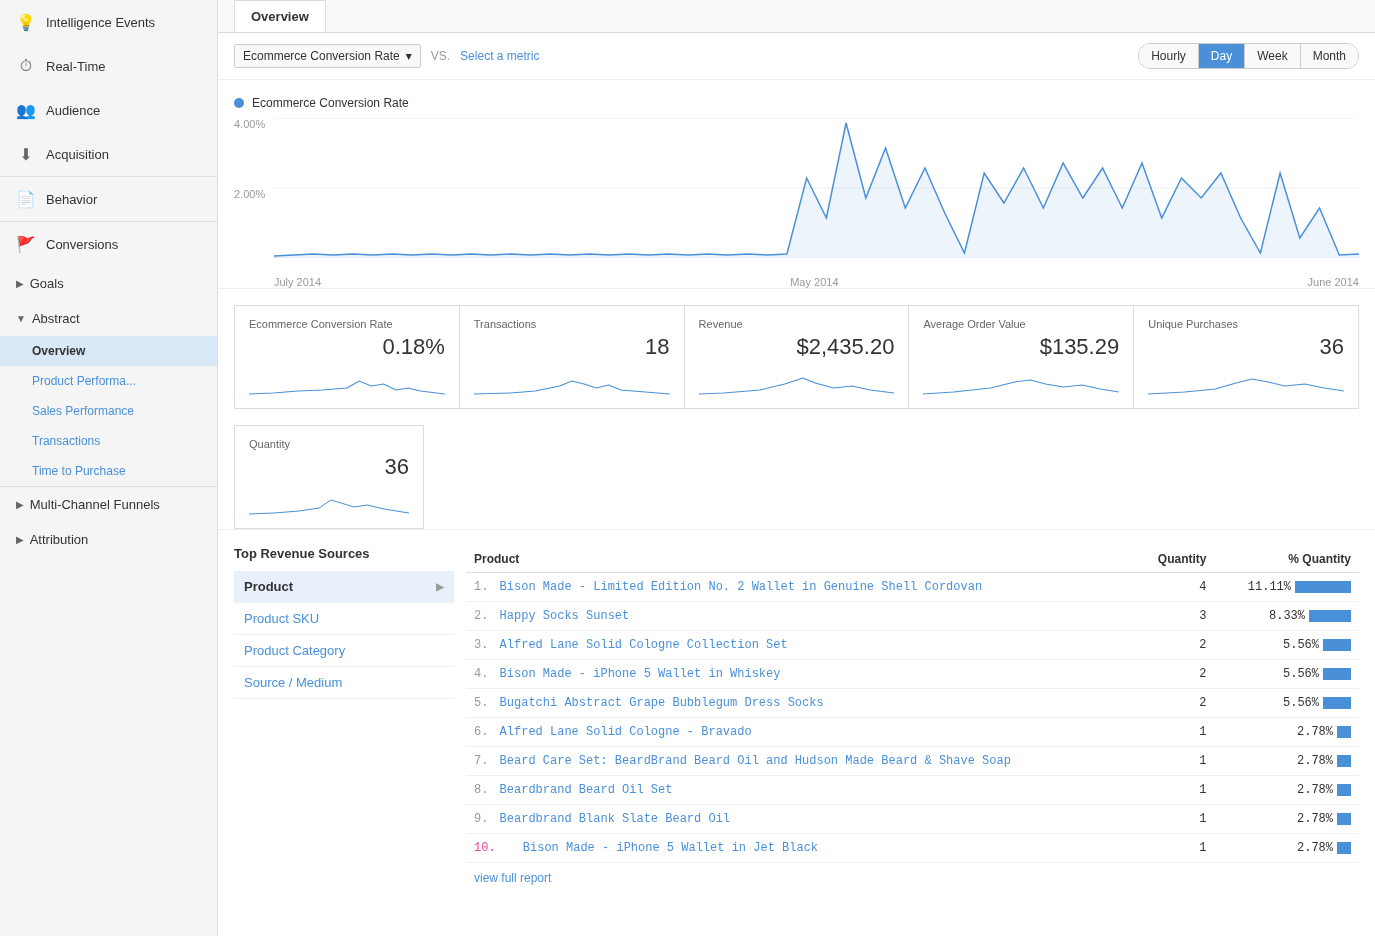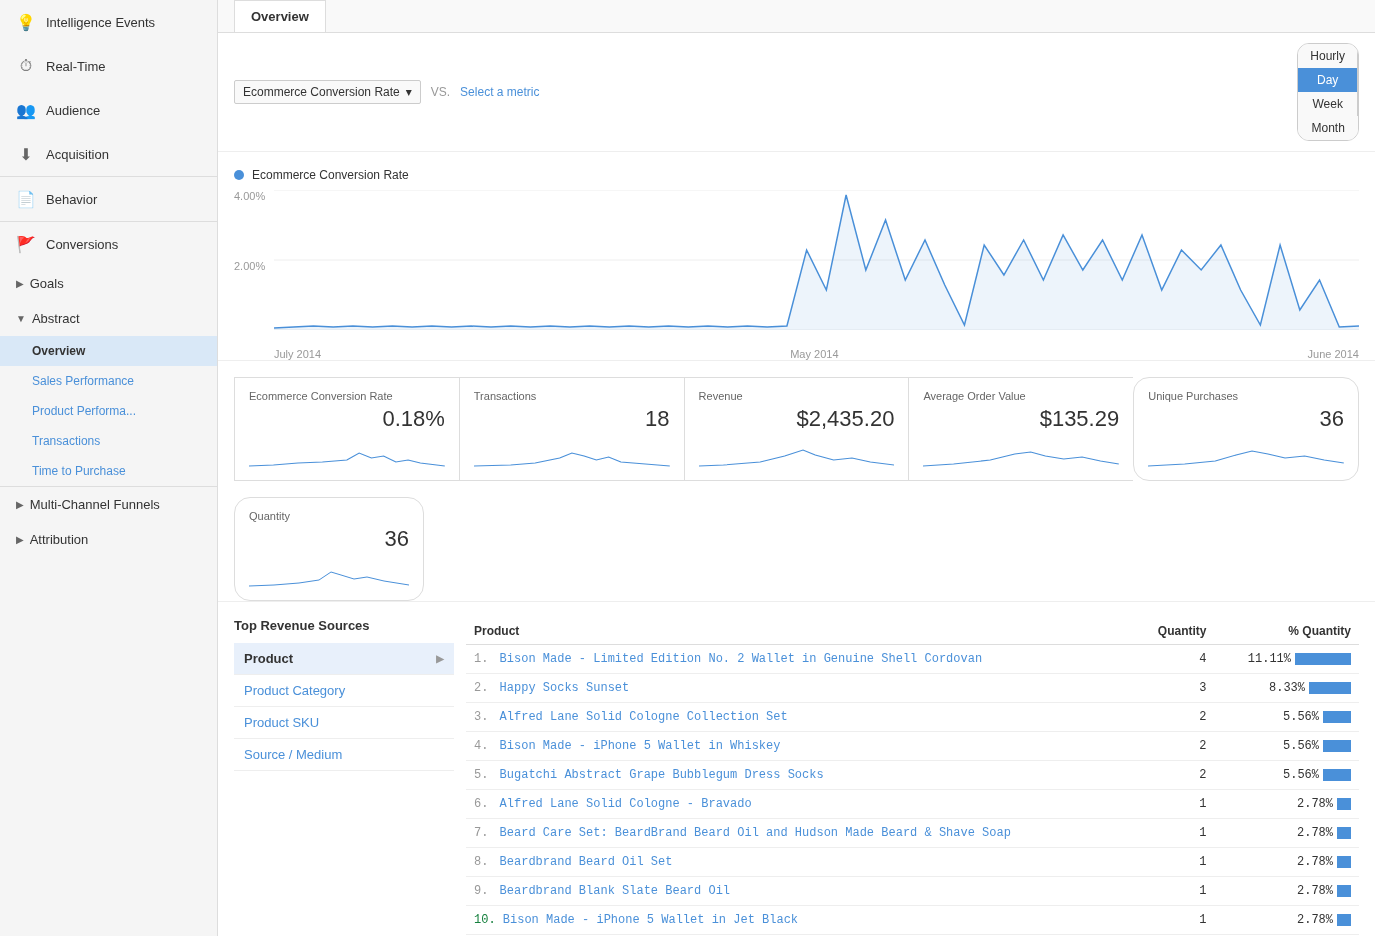--- a/index.html
+++ b/index.html
@@ -105,21 +105,20 @@
     }
     .vs-label { color: #999; font-size: 12px; }
     .select-metric-link { color: #4a90d9; font-size: 12px; cursor: pointer; text-decoration: none; }
 
     .time-buttons {
       margin-left: auto;
       display: flex;
       border: 1px solid #ccc;
       border-radius: 12px;
       overflow: hidden;
-      flex-direction: column;
     }
     .time-btn {
       padding: 5px 12px;
       background: #f9f9f9;
       border: none;
       border-right: 1px solid #ccc;
       cursor: pointer;
       font-size: 12px;
       color: #333;
     }
@@ -188,21 +187,21 @@
       gap: 0;
       border-top: 1px solid #eee;
     }
     .metric-card {
       flex: 1;
       border: 1px solid #ddd;
       border-right: none;
       padding: 12px 14px;
       min-width: 0;
     }
-    .metric-card:last-child { border-right: 1px solid #ddd; border-radius: 16px; }
+    .metric-card:last-child { border-right: 1px solid #ddd; }
     .metric-card-title { font-size: 11px; color: #666; margin-bottom: 4px; }
     .metric-card-value { font-size: 22px; color: #333; font-weight: normal; margin-bottom: 6px; text-align: right; }
     .metric-mini-chart { height: 30px; }
 
     
     .bottom-section {
       display: flex;
       padding: 16px;
       gap: 12px;
       border-top: 1px solid #eee;
@@ -305,24 +304,24 @@
     <span>Goals</span>
   </div>
   <div class="sidebar-expandable">
     <span class="expand-arrow">▼</span>
     <span>Abstract</span>
   </div>
   <div class="sidebar-sub-item active-sub">
     <span>Overview</span>
   </div>
   <div class="sidebar-sub-item">
+    <span>Product Performa...</span>
+  </div>
+  <div class="sidebar-sub-item">
     <span>Sales Performance</span>
-  </div>
-  <div class="sidebar-sub-item">
-    <span>Product Performa...</span>
   </div>
   <div class="sidebar-sub-item">
     <span>Transactions</span>
   </div>
   <div class="sidebar-sub-item">
     <span>Time to Purchase</span>
   </div>
   <div class="sidebar-expandable sidebar-section">
     <span class="expand-arrow">▶</span>
     <span>Multi-Channel Funnels</span>
@@ -464,24 +463,24 @@
 
   <div class="bottom-section">
 
     <div class="revenue-sources">
       <div class="revenue-sources-title">Top Revenue Sources</div>
       <div class="rev-source-item active-rev">
         <span>Product</span>
         <span class="rev-source-arrow">▶</span>
       </div>
       <div class="rev-source-item">
+        <span class="rev-source-link">Product SKU</span>
+      </div>
+      <div class="rev-source-item">
         <span class="rev-source-link">Product Category</span>
-      </div>
-      <div class="rev-source-item">
-        <span class="rev-source-link">Product SKU</span>
       </div>
       <div class="rev-source-item">
         <span class="rev-source-link">Source / Medium</span>
       </div>
     </div>
 
     <div class="product-table-section">
       <table class="product-table">
         <thead>
           <tr>
@@ -603,21 +602,21 @@
       <td class="num-col">1</td>
       <td class="num-col">
         <div class="pct-cell">
           <span>2.78%</span>
           <span class="pct-bar" style="width:14px;"></span>
         </div>
       </td>
     </tr>
             <tr>
       <td>
-        <span style="color:#15803d;margin-right:0;">10.</span>
+        <span style="color:#ec4899;margin-right:20px;">10.</span>
         <a class="product-link" href="#">Bison Made - iPhone 5 Wallet in Jet Black</a>
       </td>
       <td class="num-col">1</td>
       <td class="num-col">
         <div class="pct-cell">
           <span>2.78%</span>
           <span class="pct-bar" style="width:14px;"></span>
         </div>
       </td>
     </tr>

